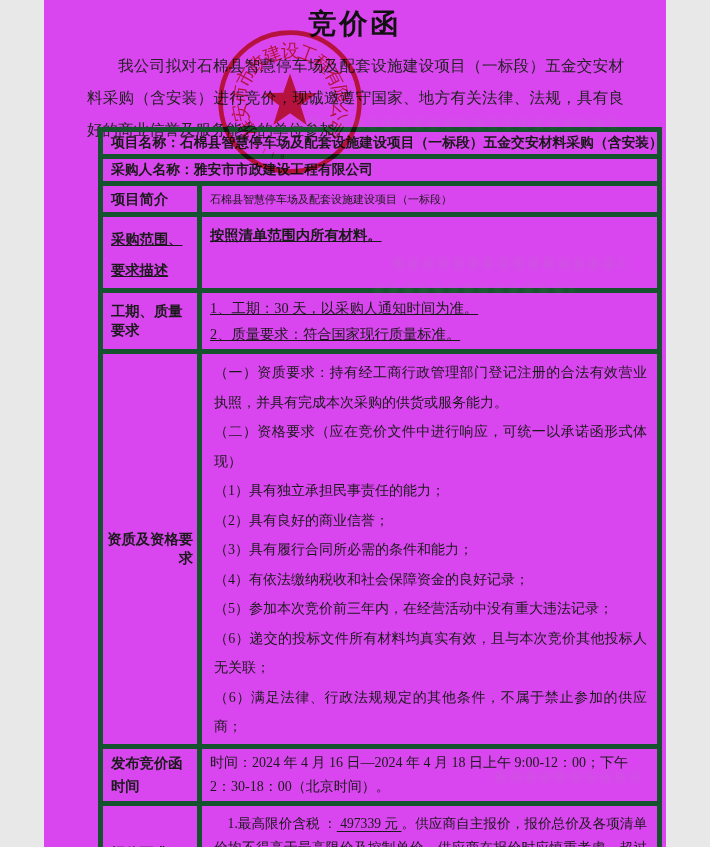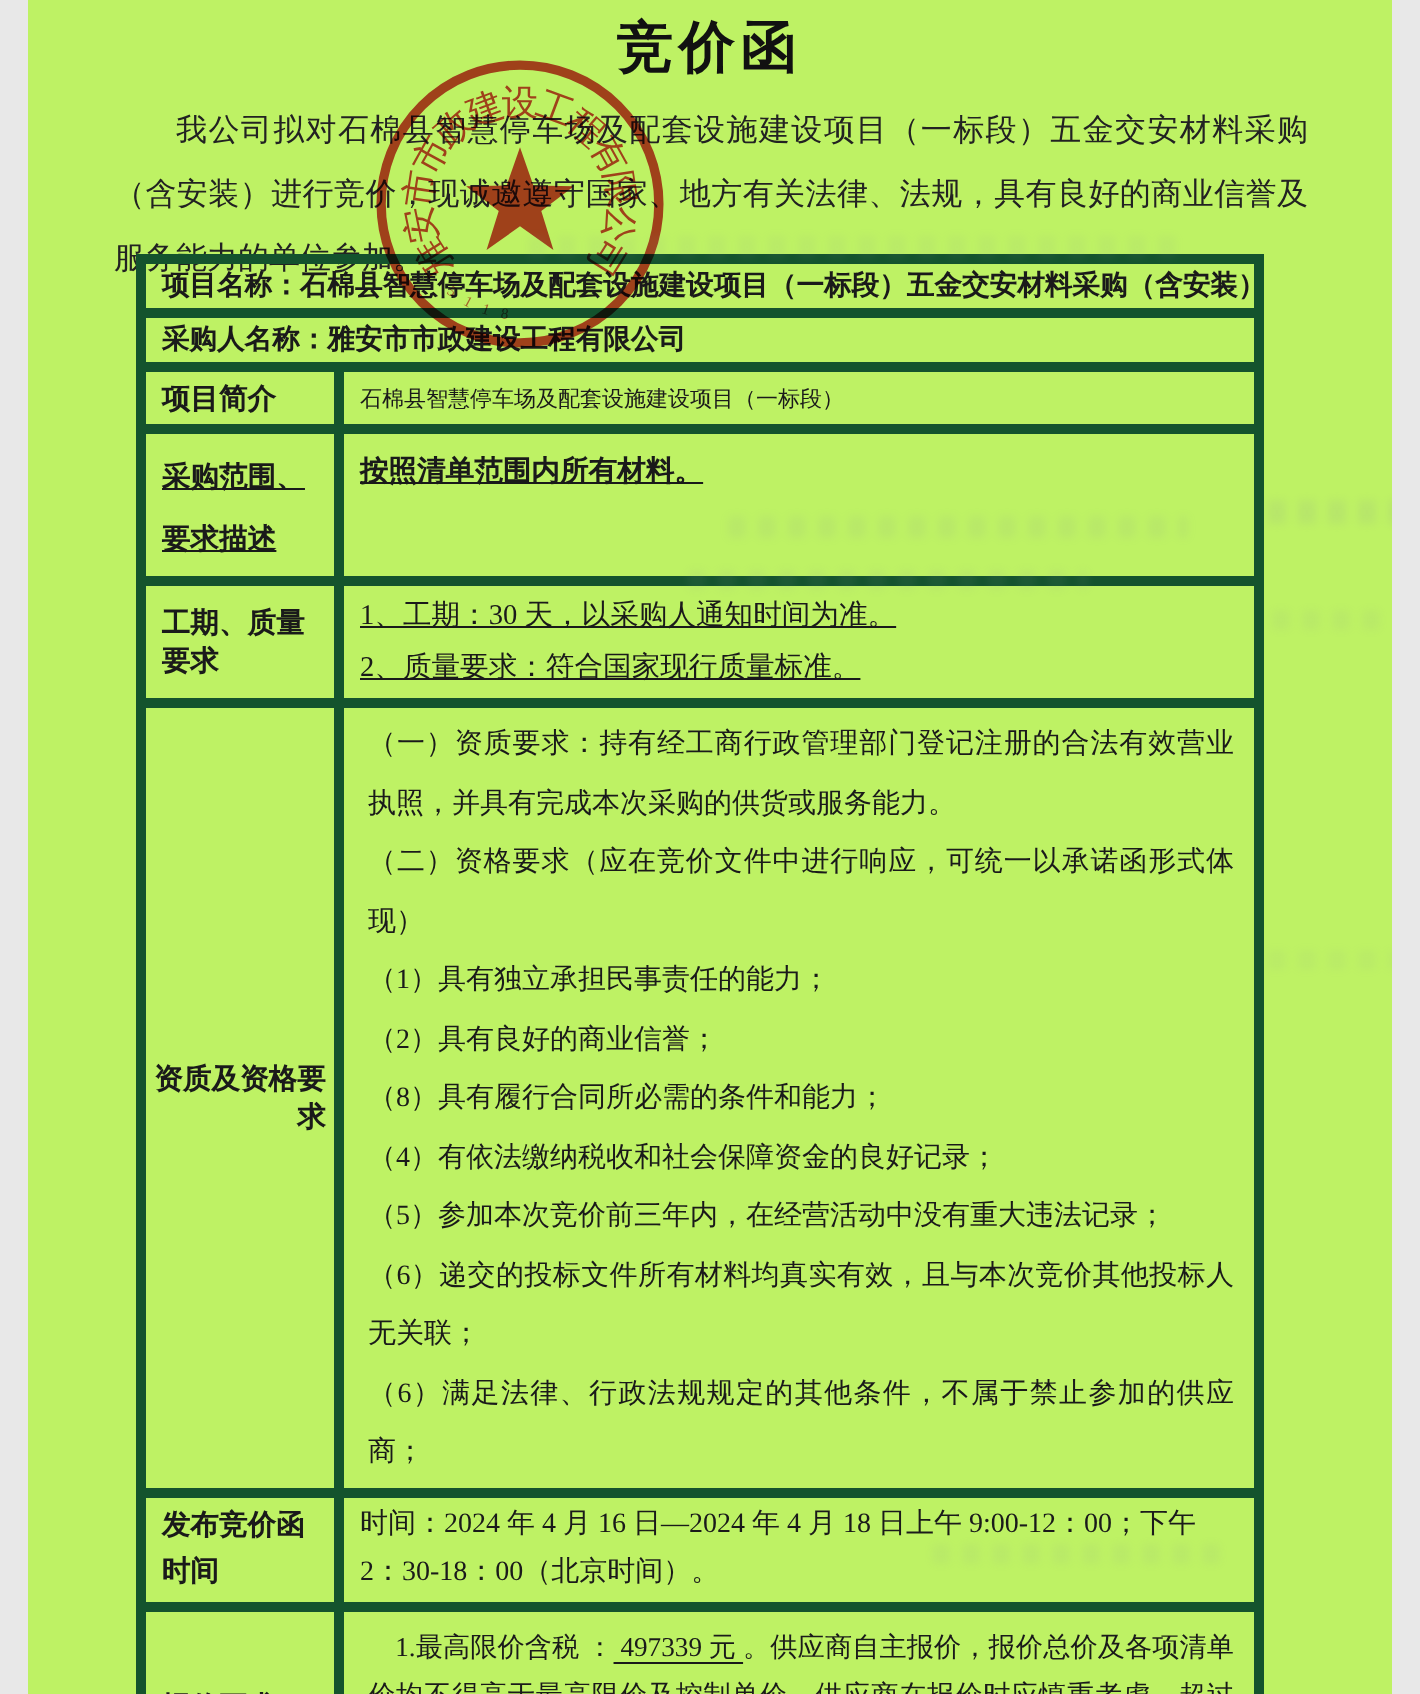--- a/index.html
+++ b/index.html
@@ -1,21 +1,21 @@
 <!DOCTYPE html>
 <html><head>
 <meta charset="utf-8">
 <style>
   html,body{margin:0;padding:0;}
   body{background:#e8e8e8;}
   .page{
     position:relative;
-    width:682px;height:847px;
+    width:622px;height:847px;
     margin:0 auto;
-    background:#bef264;
+    background:#d946ef;
     overflow:hidden;
     font-family:"Liberation Serif","DejaVu Serif",serif;
     color:#1c1c1c;
   }
   .doc-title{
     margin:0;
     padding-top:5px;
     text-align:center;
     font-size:28px;
     font-weight:bold;
@@ -123,21 +123,21 @@
         <p>2、质量要求：符合国家现行质量标准。</p>
       </td>
     </tr>
     <tr class="r7" style="height:289px">
       <td class="lbl">资质及资格要求</td>
       <td class="val" colspan="3">
         <p>（一）资质要求：持有经工商行政管理部门登记注册的合法有效营业执照，并具有完成本次采购的供货或服务能力。</p>
         <p>（二）资格要求（应在竞价文件中进行响应，可统一以承诺函形式体现）</p>
         <p>（1）具有独立承担民事责任的能力；</p>
         <p>（2）具有良好的商业信誉；</p>
-        <p>（8）具有履行合同所必需的条件和能力；</p>
+        <p>（3）具有履行合同所必需的条件和能力；</p>
         <p>（4）有依法缴纳税收和社会保障资金的良好记录；</p>
         <p>（5）参加本次竞价前三年内，在经营活动中没有重大违法记录；</p>
         <p>（6）递交的投标文件所有材料均真实有效，且与本次竞价其他投标人无关联；</p>
         <p>（6）满足法律、行政法规规定的其他条件，不属于禁止参加的供应商；</p>
       </td>
     </tr>
     <tr class="r8" style="height:50px">
       <td class="lbl">发布竞价函时间</td>
       <td class="val" colspan="3">时间：2024 年 4 月 16 日—2024 年 4 月 18 日上午 9:00-12：00；下午 2：30-18：00（北京时间）。</td>
     </tr>

